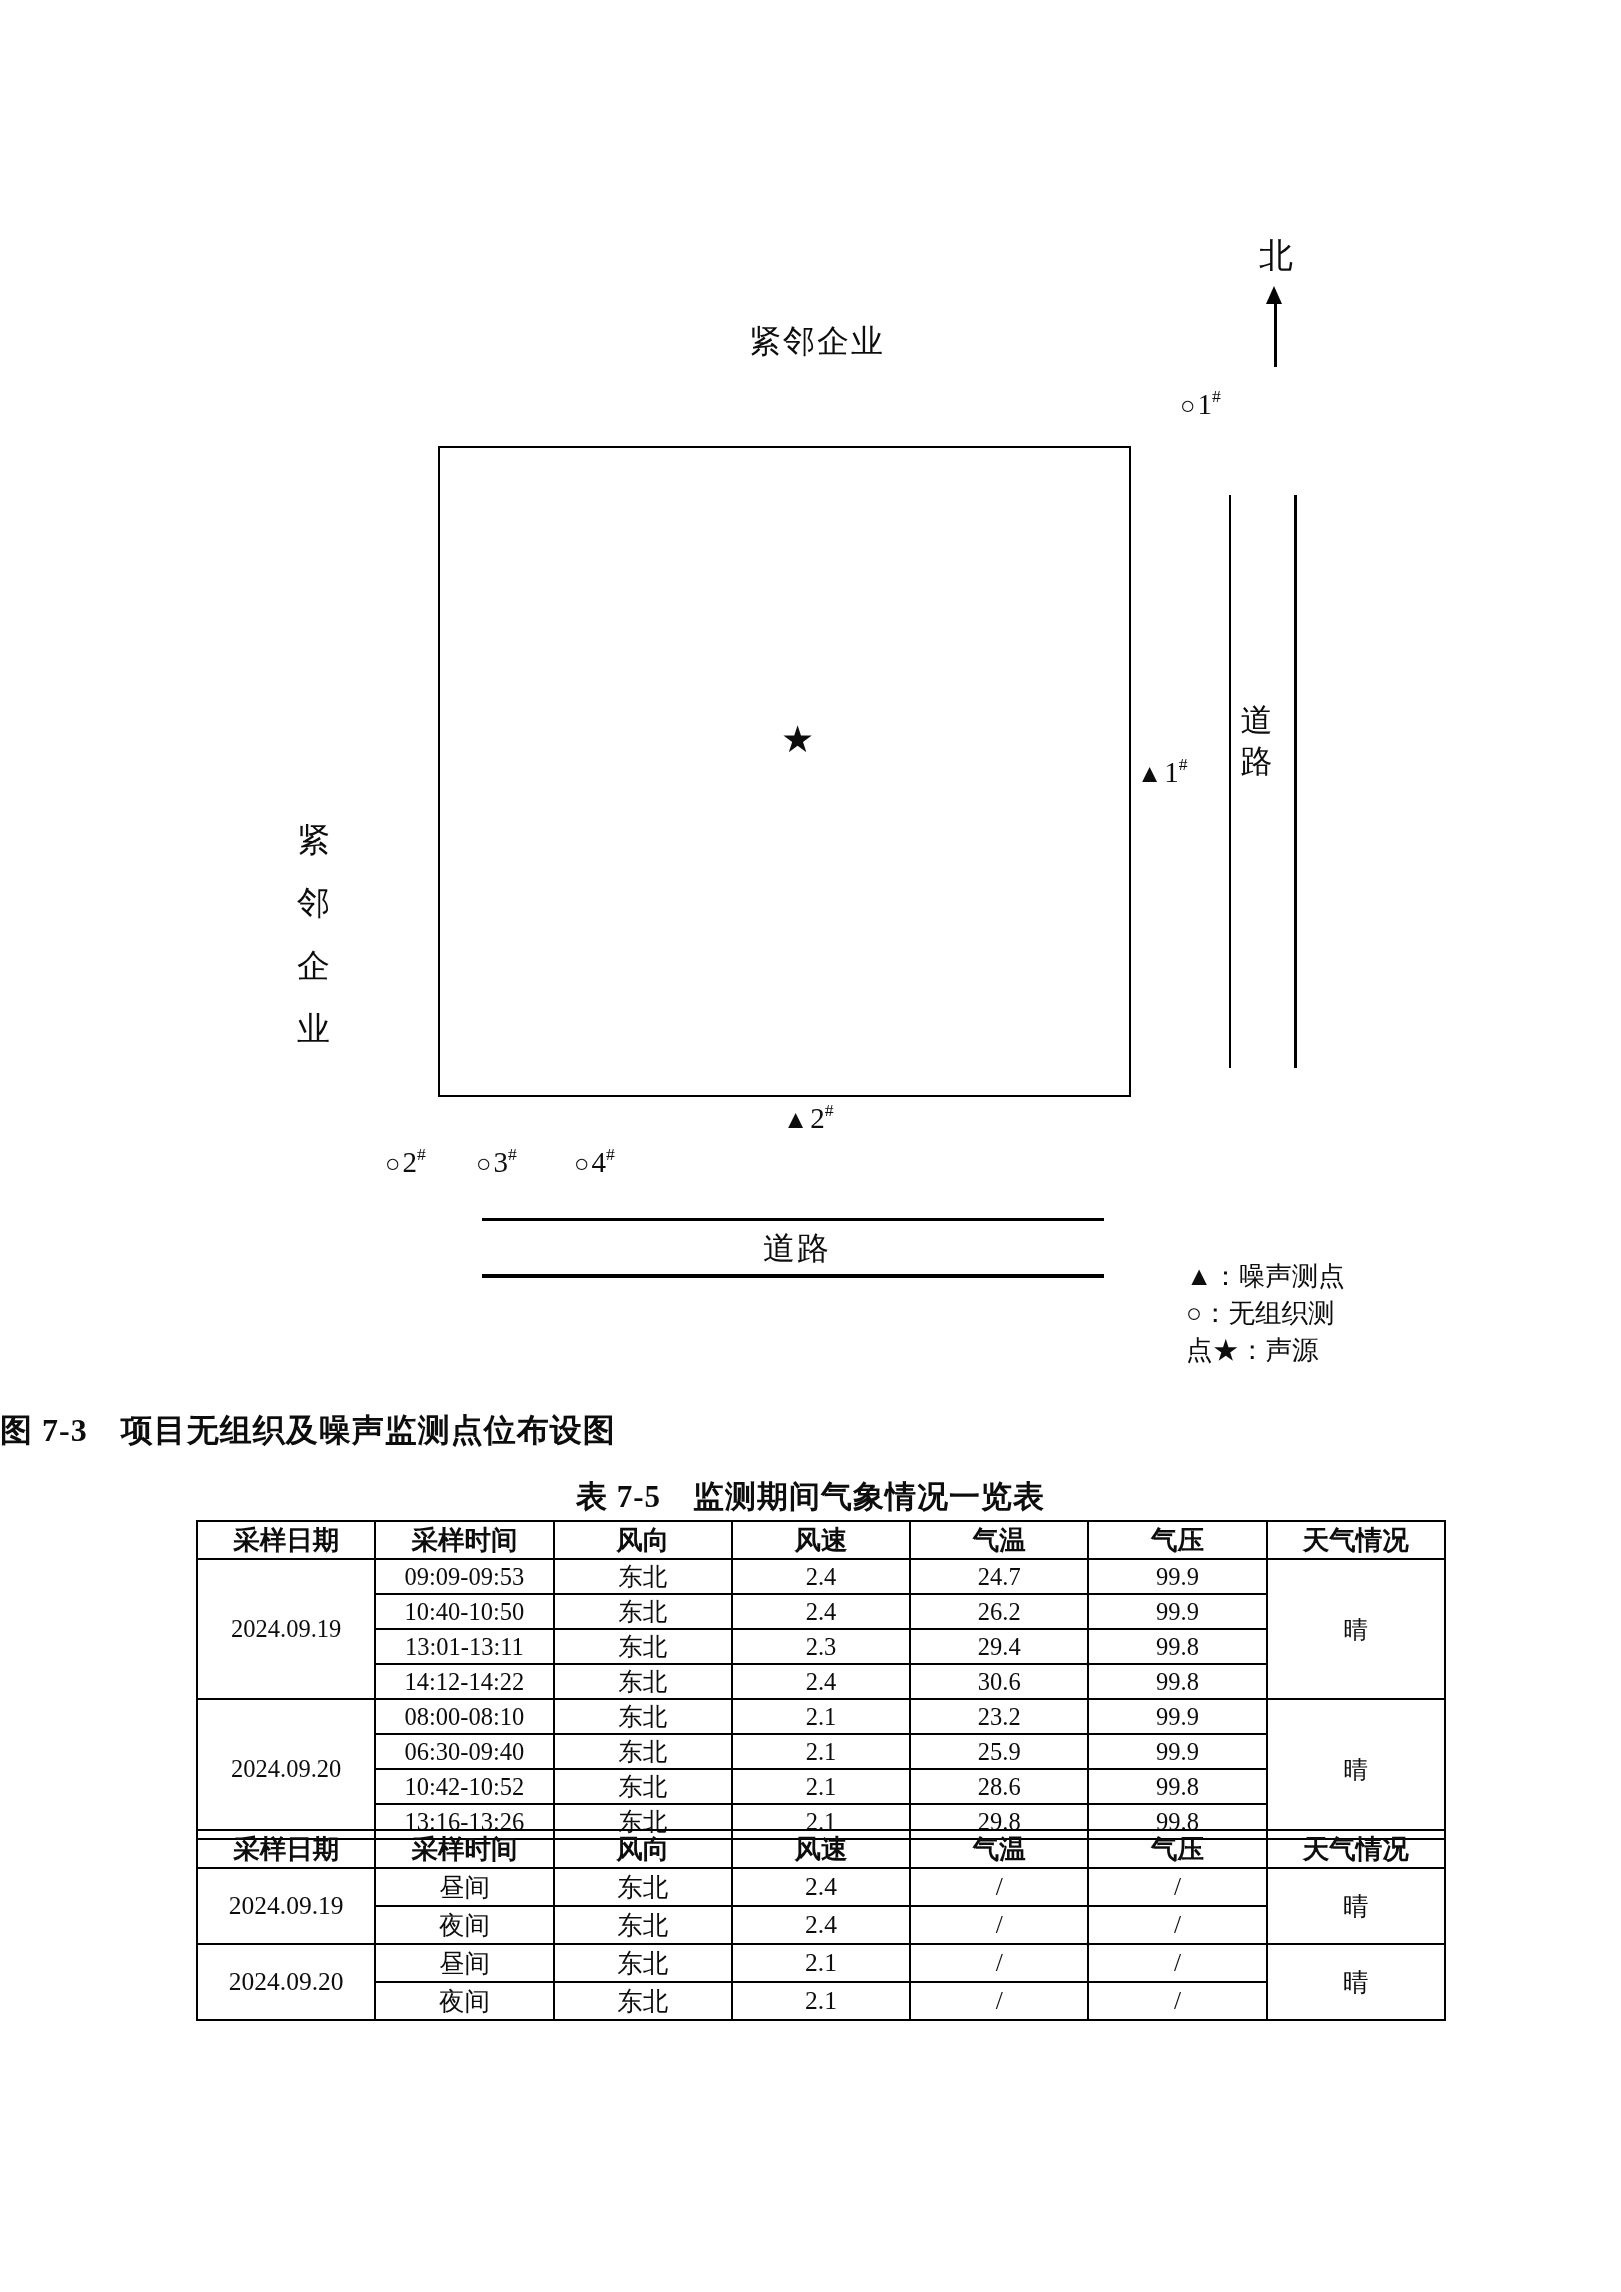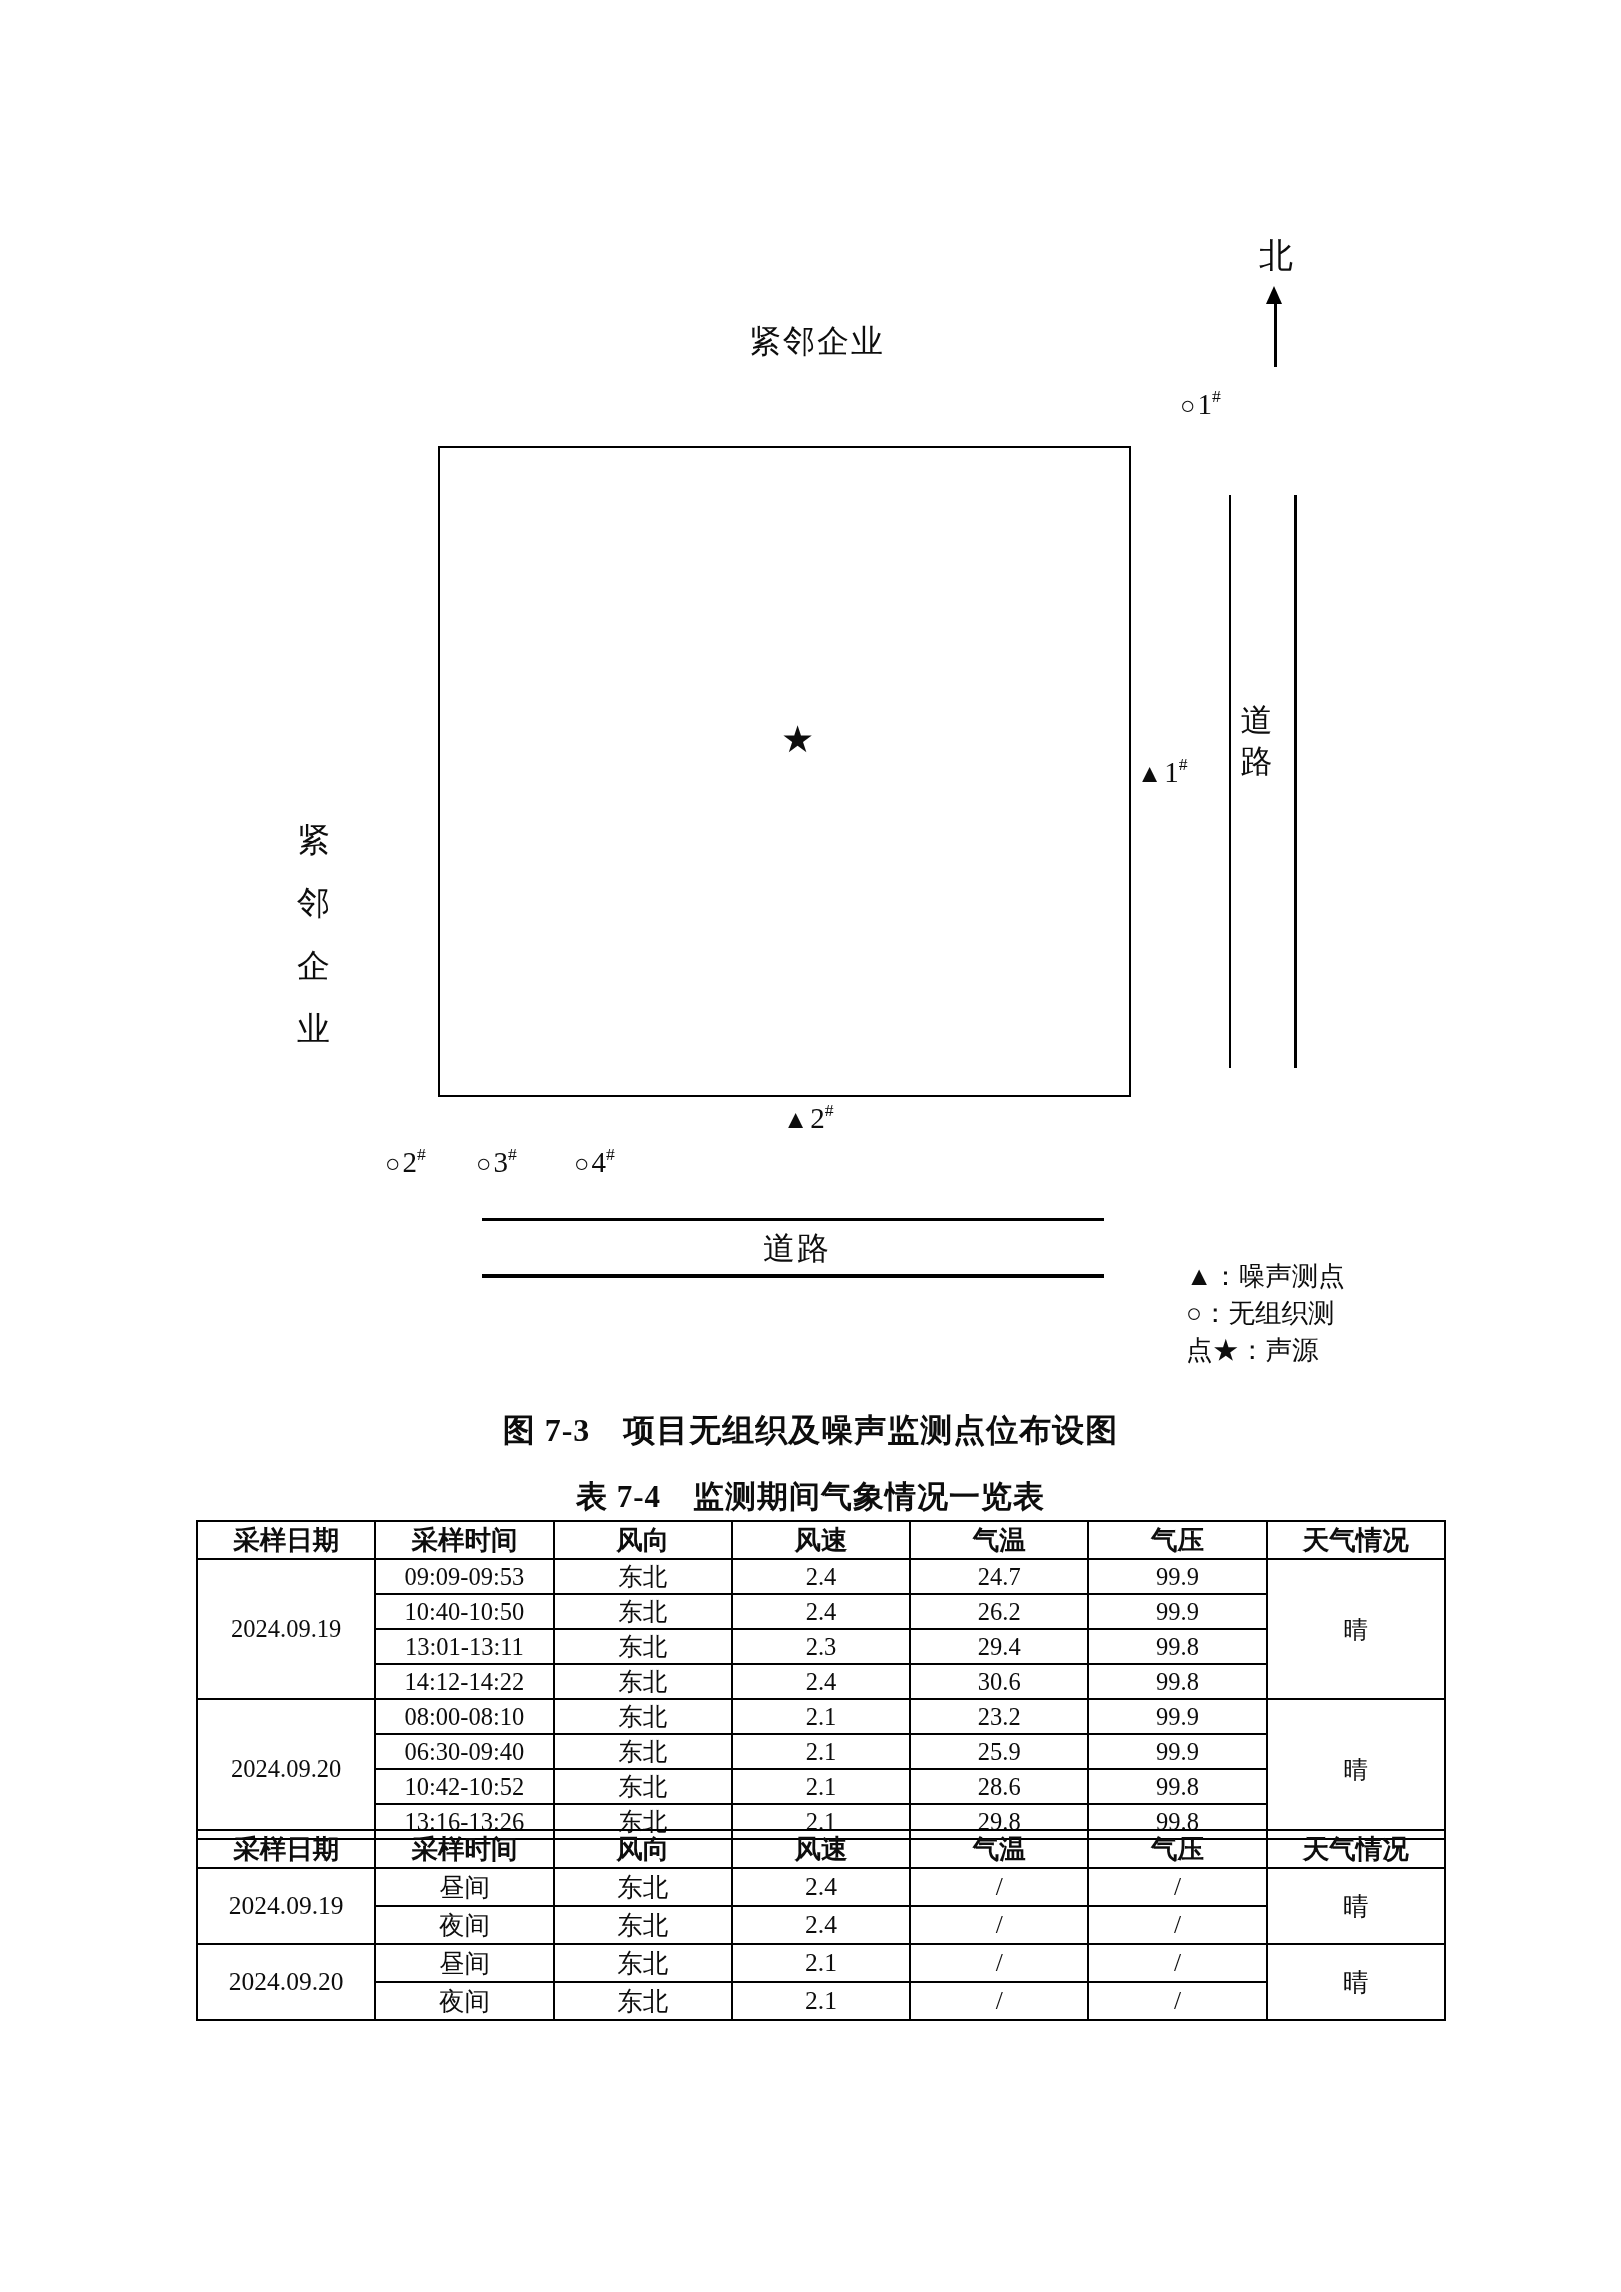--- a/index.html
+++ b/index.html
@@ -36,21 +36,21 @@
   .marker .msup  { font-size:17.6px; position:relative; top:-11.8px; }
   .m-o1 { left:1180px; top:389px; }
   .m-n1 { left:1137px; top:757px; }
   .m-n2 { left:783px;  top:1103px; }
   .m-o2 { left:385px;  top:1147px; }
   .m-o3 { left:476px;  top:1147px; }
   .m-o4 { left:574px;  top:1147px; }
 
   .legend { left:1186px; top:1258px; font-size:26.5px; line-height:37px; }
 
-  .figure-caption { left:0; top:1409px; width:1621px; text-align:center;
+  .figure-caption { left:0; top:1409px; width:1621px; 
                     font-size:32px; font-weight:bold; letter-spacing:1px; }
 
   
   .tbl-title { left:0; width:1621px; text-align:center;
                font-size:31px; font-weight:bold; letter-spacing:1px; }
   .t75-title { top:1476px; }
   .t76-title { top:1790px; }
 
   table.dtab { position:absolute; left:196px; width:1250px;
                border-collapse:collapse; table-layout:fixed;
@@ -121,21 +121,21 @@
   <div class="abs bottom-road-label">道路</div>
 
   <div class="abs legend">
     <div>▲：噪声测点</div>
     <div>○：无组织测</div>
     <div>点★：声源</div>
   </div>
 
   <div class="abs figure-caption">图 7-3　项目无组织及噪声监测点位布设图</div>
 
-  <div class="abs tbl-title t75-title">表 7-4　监测期间气象情况一览表</div>
+  <div class="abs tbl-title t75-title">表 7-5　监测期间气象情况一览表</div>
   <table class="dtab" id="table75">
       <thead>
         <tr>
           <th>采样日期</th>
           <th>采样时间</th>
           <th>风向</th>
           <th>风速</th>
           <th>气温</th>
           <th>气压</th>
           <th>天气情况</th>

